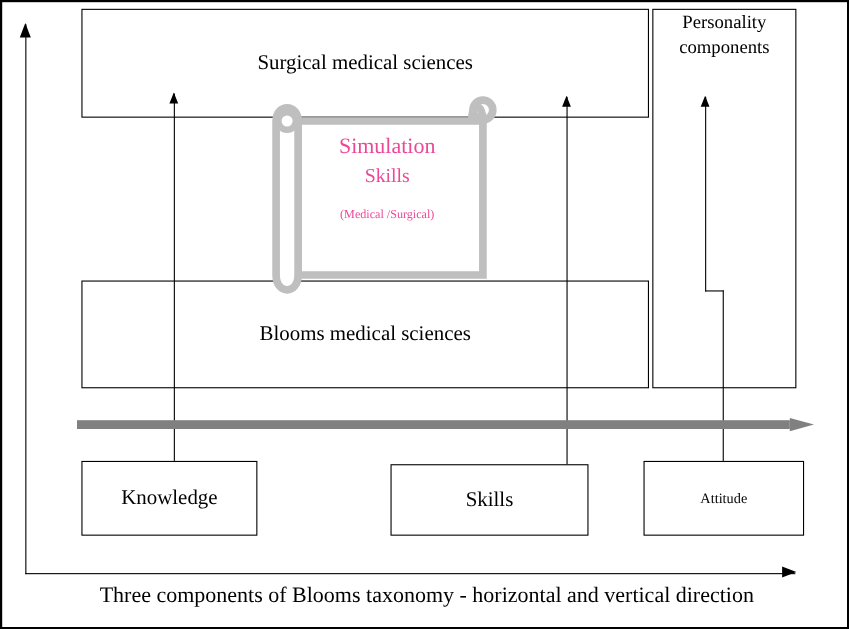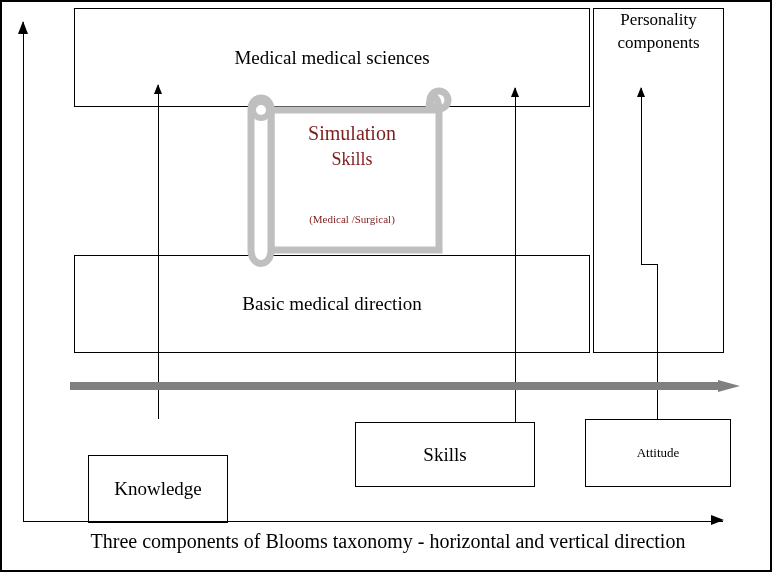--- a/index.html
+++ b/index.html
@@ -53,26 +53,25 @@
     left: 591px;
     top: 6px;
     width: 131px;
     height: 345px;
     font-size: 17px;
     align-items: flex-start;
     line-height: 1.35;
   }
 
   #box-knowledge {
-    left: 86px;
+    left: 72px;
     top: 417px;
-    width: 140px;
+    width: 160px;
     height: 68px;
     font-size: 19px;
-    margin-top: 36px;
   }
 
   #box-skills {
     left: 353px;
     top: 420px;
     width: 180px;
     height: 65px;
     font-size: 19px;
   }
 
@@ -94,33 +93,33 @@
   }
   #simulation-shape svg {
     display: block;
   }
   #simulation-text {
     position: absolute;
     left: 255px;
     top: 118px;
     width: 190px;
     text-align: center;
-    color: #7f1d1d;
+    color: #ec4899;
   }
   #simulation-text .sim-title {
     font-size: 20px;
     line-height: 1.35;
   }
   #simulation-text .sim-sub {
     font-size: 18px;
     line-height: 1.35;
   }
   #simulation-text .sim-paren {
     font-size: 11px;
-    margin-top: 42px;
+    margin-top: 18px;
   }
 
   
   .thin-arrow {
     position: absolute;
     width: 1px;
     background: #000000;
   }
   .thin-arrow::before {
     content: "";
@@ -247,25 +246,25 @@
 </style>
 </head>
 <body>
 
 <div id="canvas">
 
   <div id="axis-vertical"></div>
   <div id="axis-horizontal"></div>
 
   <div class="box" id="box-clinical">
-    <span>Medical medical sciences</span>
+    <span>Surgical medical sciences</span>
   </div>
 
   <div class="box" id="box-basic">
-    <span>Basic medical direction</span>
+    <span>Blooms medical sciences</span>
   </div>
 
   <div class="box" id="box-personality">
     <div>
       <div>Personality</div>
       <div>components</div>
     </div>
   </div>
 
   <div class="thin-arrow" id="arrow-knowledge"></div>

